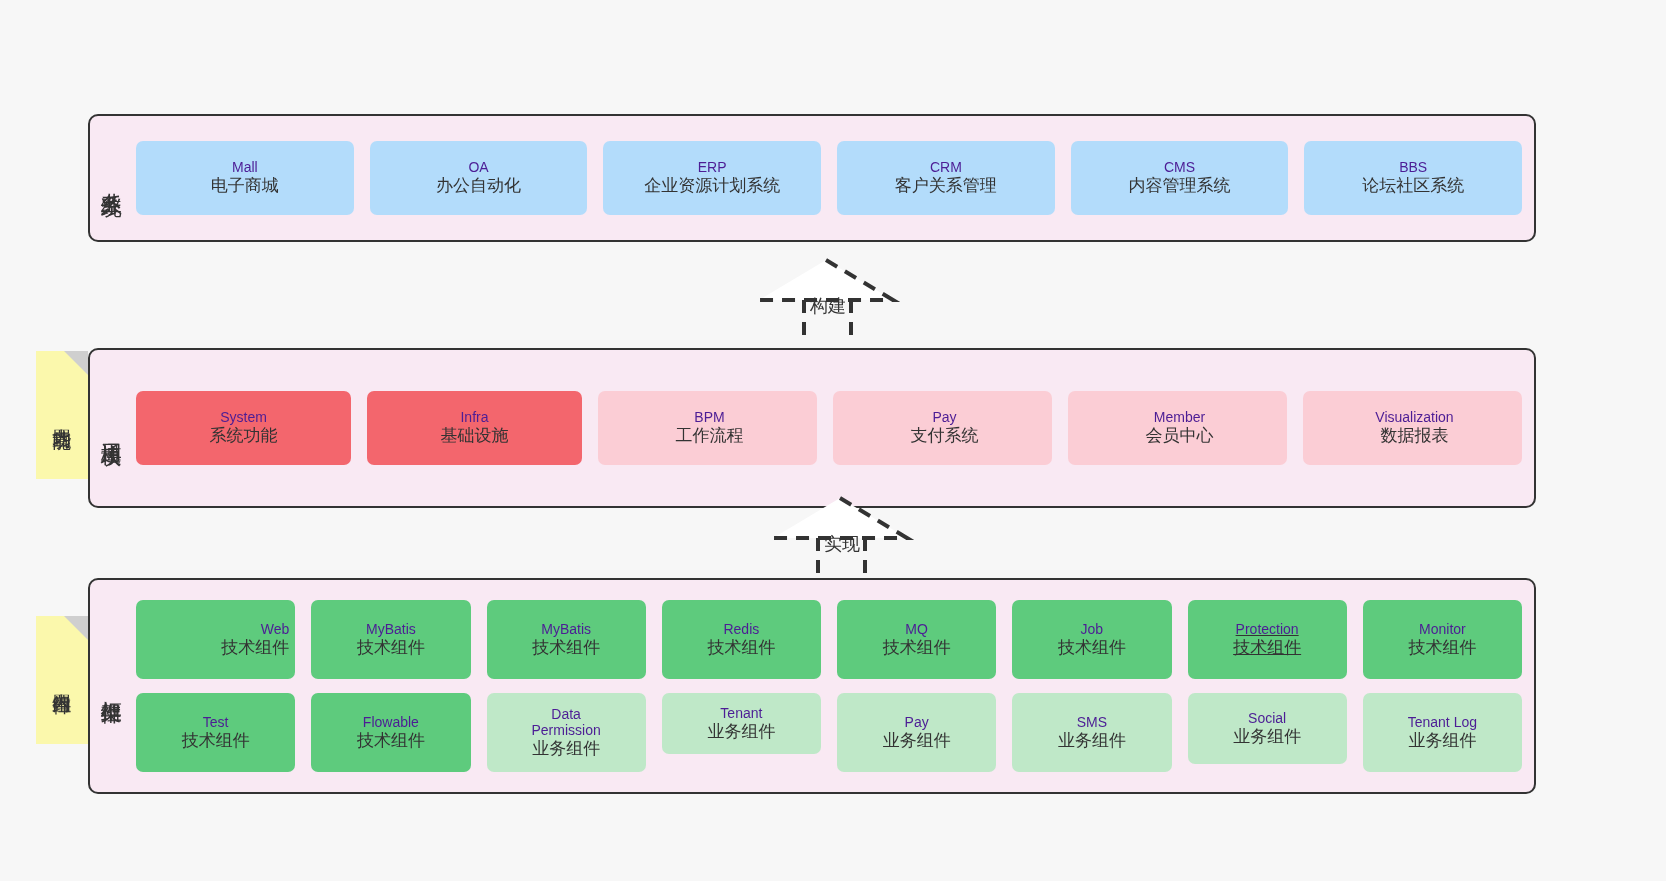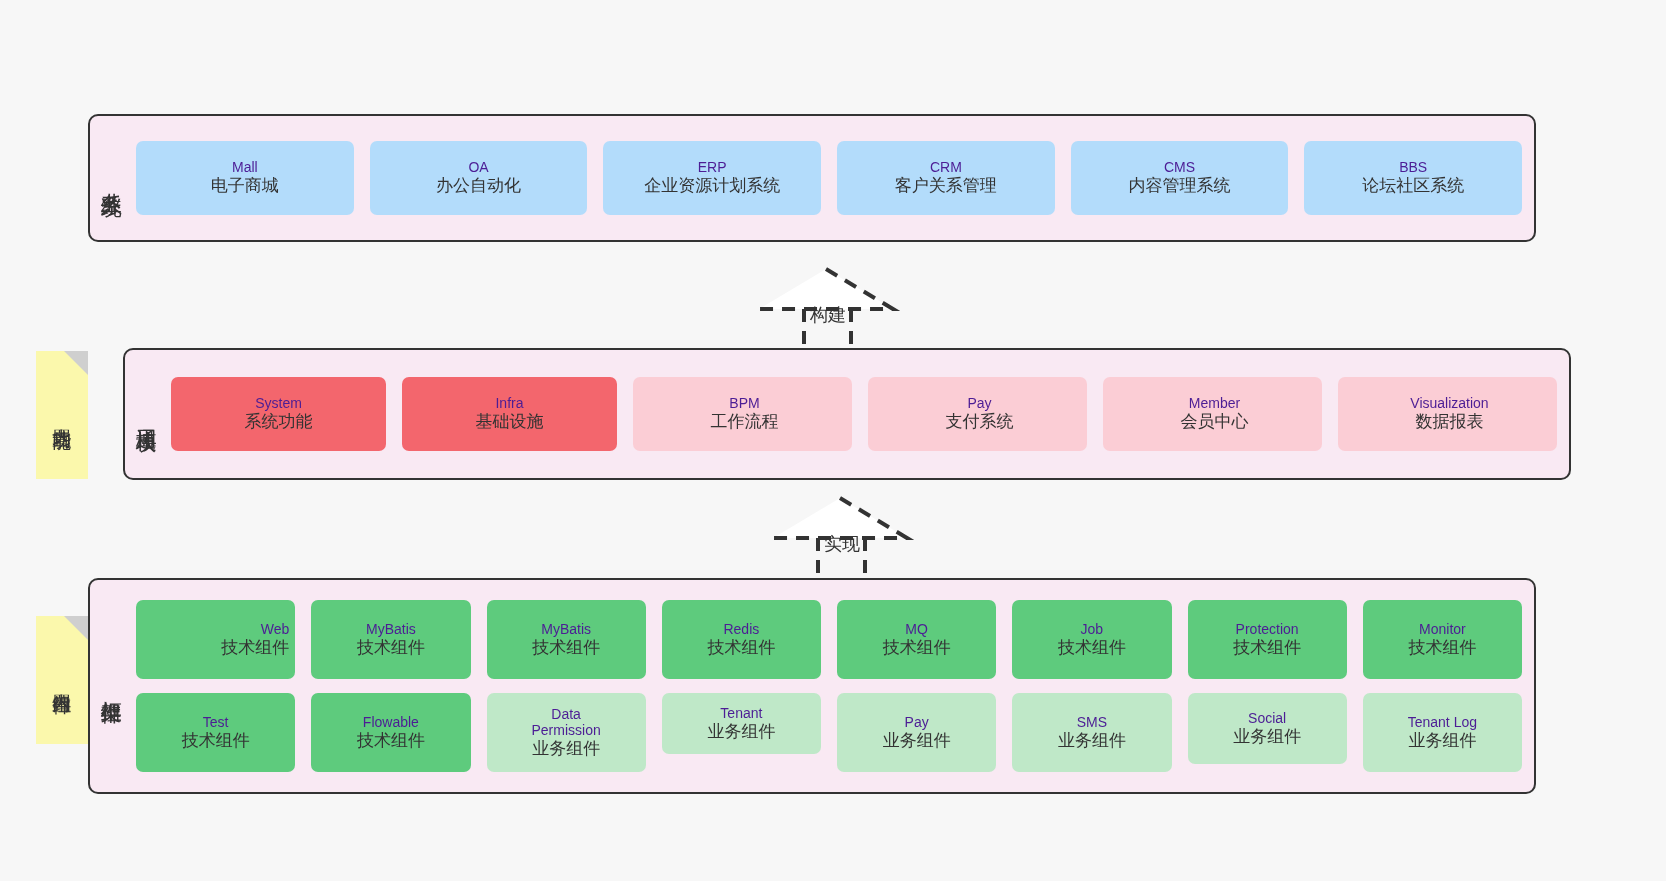--- a/index.html
+++ b/index.html
@@ -162,37 +162,37 @@
           <span class="n-sub">内容管理系统</span>
         </div>
         <div class="node blue" style="height:74px;">
           <span class="n-title">BBS</span>
           <span class="n-sub">论坛社区系统</span>
         </div>
       </div>
     </div>
   </div>
 
-  <div class="arrow" style="left:756px; top:263px; width:150px; height:85px;">
+  <div class="arrow" style="left:756px; top:254px; width:150px; height:85px;">
     <svg width="150" height="85" viewBox="0 0 150 85" aria-hidden="true">
 
       <path d="M 70 6 L 137 46 L 3 46" fill="#ffffff" stroke="#333333" stroke-width="4" stroke-dasharray="13 9" stroke-linecap="butt" stroke-linejoin="miter"></path>
 
       <path d="M 48 46 L 48 85 M 95 46 L 95 85" fill="none" stroke="#333333" stroke-width="4" stroke-dasharray="13 9"></path>
       <path d="M 48 46 L 95 46" fill="none" stroke="#333333" stroke-width="4" stroke-dasharray="13 9"></path>
     </svg>
     <span class="arrow-label" style="left:54px; top:40px;">构建</span>
   </div>
 
   <div class="note" style="left:36px; top:351px; width:52px; height:128px;">
     <span class="fold"></span>
     <span>内置功能</span>
   </div>
 
-  <div class="layer" id="layer-common-modules" style="left:88px; top:348px; width:1448px; height:132px;margin-left:35px;">
+  <div class="layer" id="layer-common-modules" style="left:88px; top:348px; width:1448px; height:160px;">
     <div class="layer-label">通用模块</div>
     <div class="layer-body">
       <div class="row">
         <div class="node red" style="height:74px;">
           <span class="n-title">System</span>
           <span class="n-sub">系统功能</span>
         </div>
         <div class="node red" style="height:74px;">
           <span class="n-title">Infra</span>
           <span class="n-sub">基础设施</span>
@@ -253,21 +253,21 @@
           <span class="n-sub">技术组件</span>
         </div>
         <div class="node green" style="height:79px;">
           <span class="n-title">MQ</span>
           <span class="n-sub">技术组件</span>
         </div>
         <div class="node green" style="height:79px;">
           <span class="n-title">Job</span>
           <span class="n-sub">技术组件</span>
         </div>
-        <div class="node green" style="height:79px;">
+        <div class="node green" style="height:79px;text-decoration:underline;">
           <span class="n-title">Protection</span>
           <span class="n-sub">技术组件</span>
         </div>
         <div class="node green" style="height:79px;">
           <span class="n-title">Monitor</span>
           <span class="n-sub">技术组件</span>
         </div>
       </div>
 
       <div class="row">

